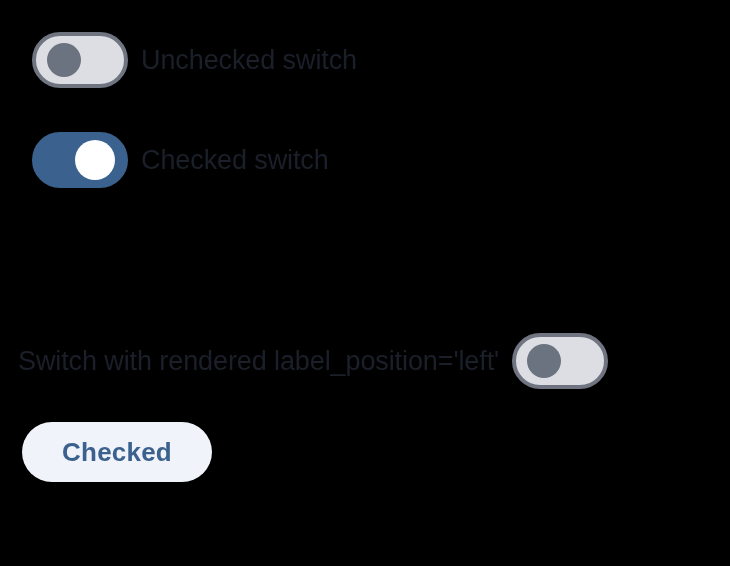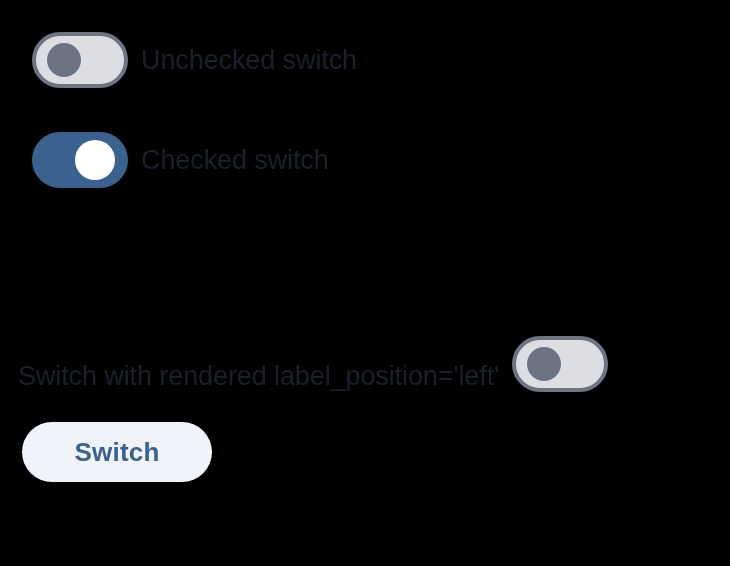--- a/index.html
+++ b/index.html
@@ -28,21 +28,21 @@
     display: flex;
     align-items: center;
     height: 62px;
   }
   .switch-row.label-right { left: 32px; }
   .switch-row.label-left  { left: 18px; width: 694px; }
 
   .row-1 { top: 29px; }
   .row-2 { top: 129px; }
   .row-3 { top: 229px; }
-  .row-4 { top: 330px; align-items: flex-end; }
+  .row-4 { top: 330px; }
 
   
   .switch {
     position: relative;
     width: 96px;
     height: 56px;
     border-radius: 28px;
     box-sizing: border-box;
     flex: 0 0 auto;
     border: 4px solid #6f7480;
@@ -140,16 +140,16 @@
 
 
   <div class="switch-row label-left row-4">
     <span class="switch-label">Switch with rendered label_position='left'</span>
     <div class="switch off" role="switch" aria-checked="false">
       <span class="knob"></span>
     </div>
   </div>
 
   <div class="submit-wrap">
-    <button class="submit-button" type="button">Switch</button>
+    <button class="submit-button" type="button">Checked</button>
   </div>
 
 </div>
 
 </body></html>

